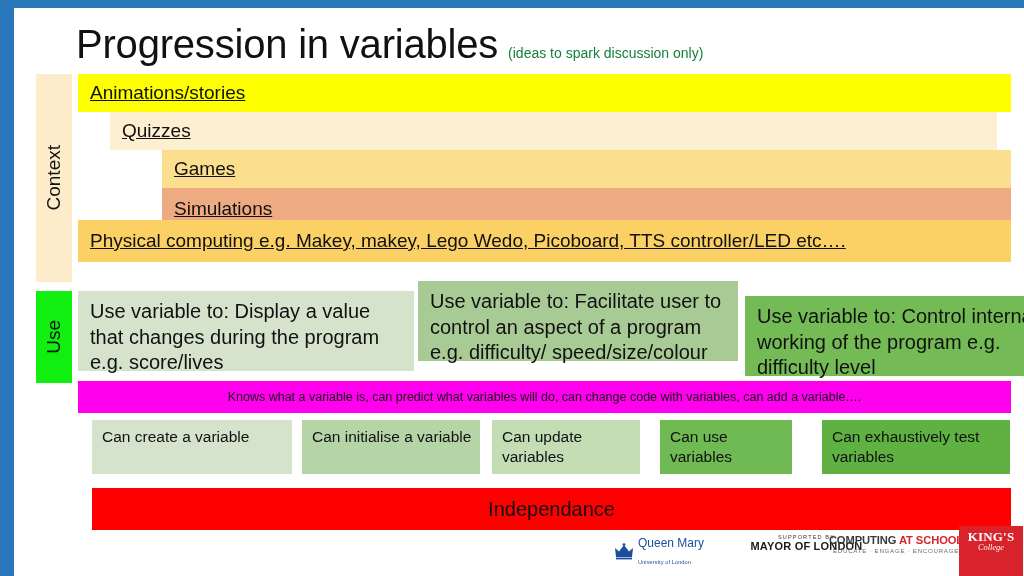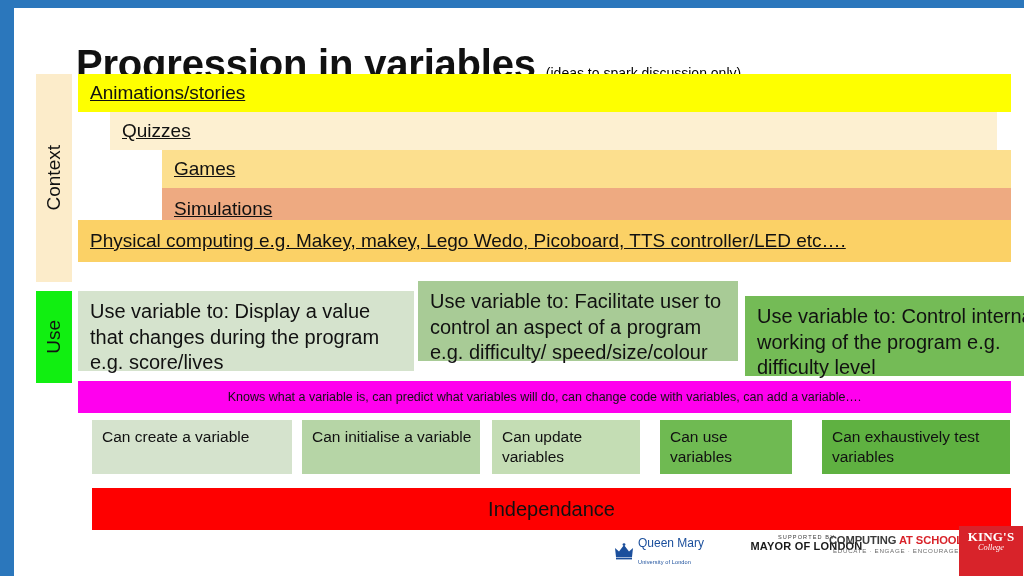--- a/index.html
+++ b/index.html
@@ -17,25 +17,25 @@
     background: #ffffff;
     overflow: hidden;
   }
 
   
   .title-wrap {
     position: absolute; left: 62px; top: 16px; width: 900px; height: 56px;
     display: flex; align-items: baseline;
   }
   .title-main {
-    font-size: 40px; font-weight: 700; color: #111; line-height: 1;
-    letter-spacing: -0.2px; white-space: nowrap; margin-top: 20px;
+    font-size: 40px; font-weight: 400; color: #111; line-height: 1;
+    letter-spacing: -0.2px; white-space: nowrap;
   }
   .title-sub {
-    font-size: 14px; color: #000000; margin-left: 10px; white-space: nowrap;
+    font-size: 14px; color: #15803d; margin-left: 10px; white-space: nowrap;
   }
 
   
   .rail {
     position: absolute;
     display: flex; align-items: center; justify-content: center;
   }
   .rail span {
     writing-mode: vertical-rl;
     transform: rotate(180deg);

